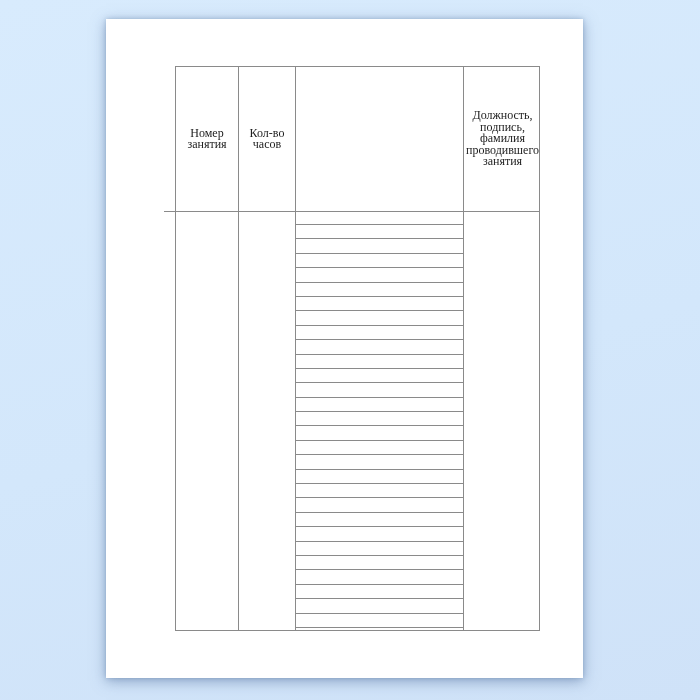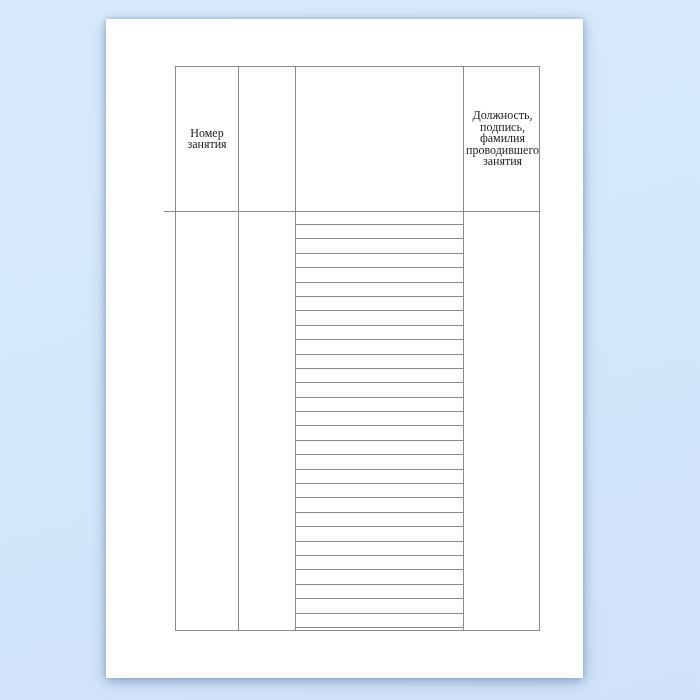--- a/index.html
+++ b/index.html
@@ -61,20 +61,24 @@
 </head>
 <body>
 
 <div class="paper">
   <div class="log-table">
 
     <div class="hcell c1">
       <span>Номер
 занятия</span>
     </div>
+    <div class="hcell c2">
+      <span>Кол-во
+часов</span>
+    </div>
     <div class="hcell c4">
       <span>Должность,
 подпись,
 фамилия
 проводившего
 занятия</span>
     </div>
 
     <div class="vsep v1"></div>
     <div class="vsep v2"></div>

